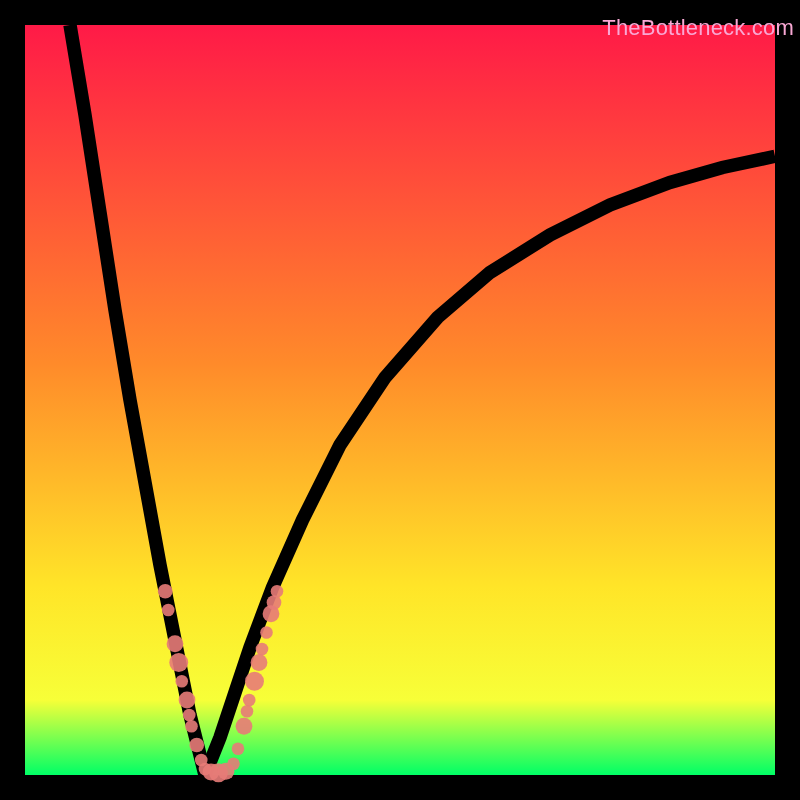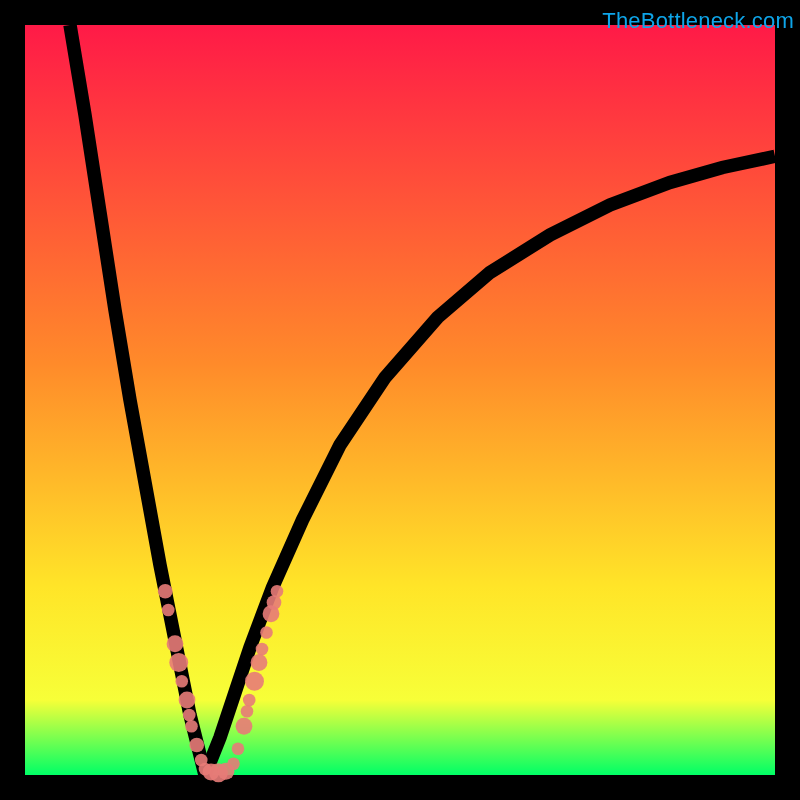--- a/index.html
+++ b/index.html
@@ -22,25 +22,25 @@
   .plot-area {
     position: absolute;
     left: 25px;
     top: 25px;
     width: 750px;
     height: 750px;
     
   }
   .watermark {
     position: absolute;
-    top: 8px;
+    top: 15px;
     right: 6px;
     font-size: 22px;
     font-weight: 500;
-    color: #0ea5e9;
+    color: #f9a8d4;
     letter-spacing: 0.2px;
   }
   svg.curve-layer {
     position: absolute;
     left: 25px;
     top: 25px;
     width: 750px;
     height: 750px;
     overflow: visible;
   }

